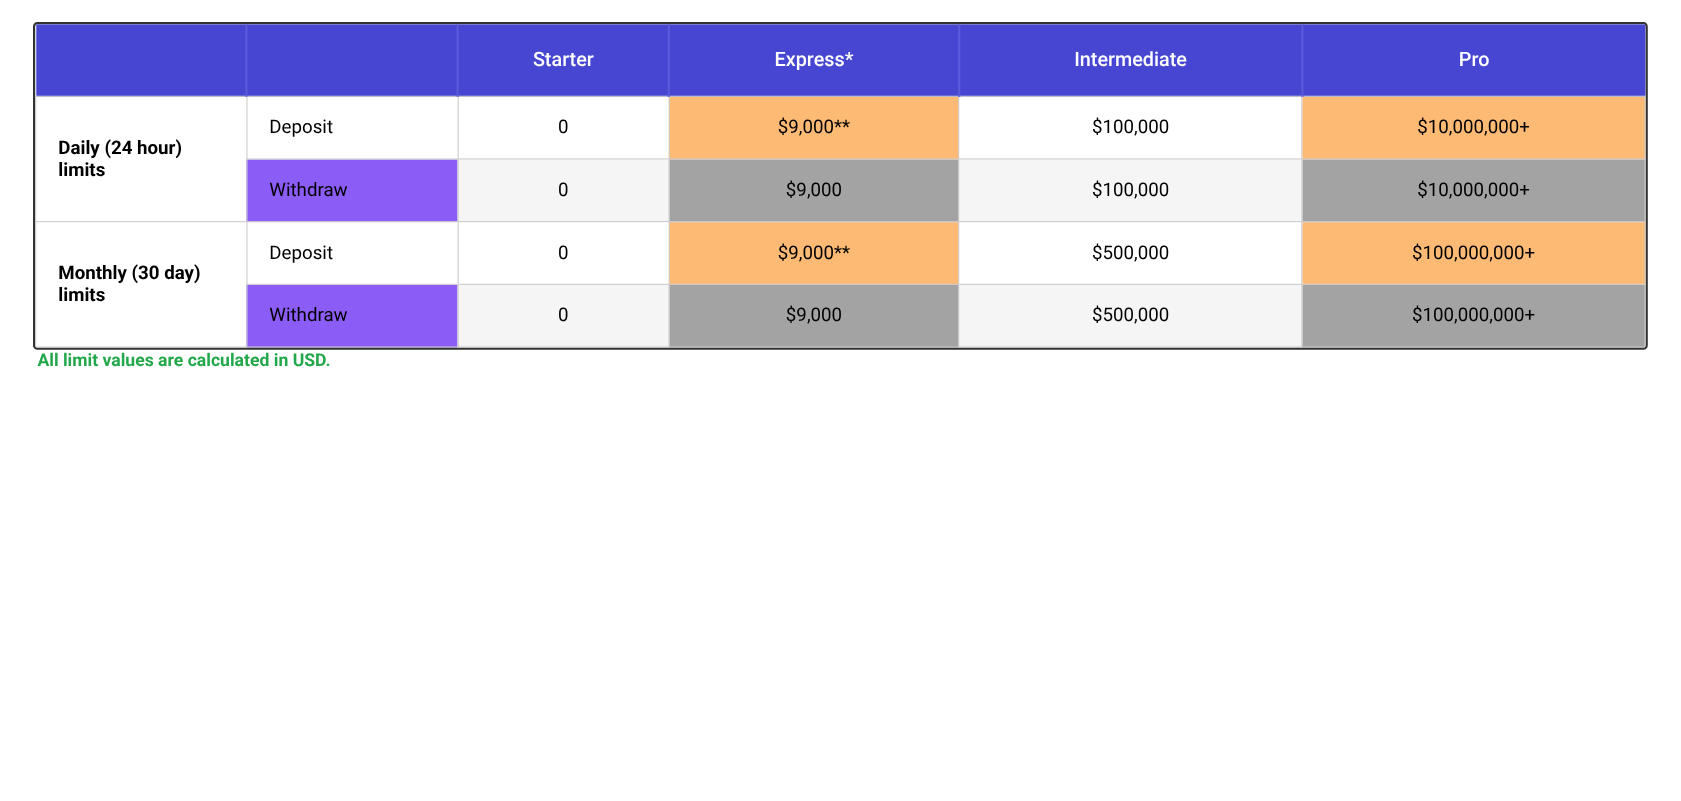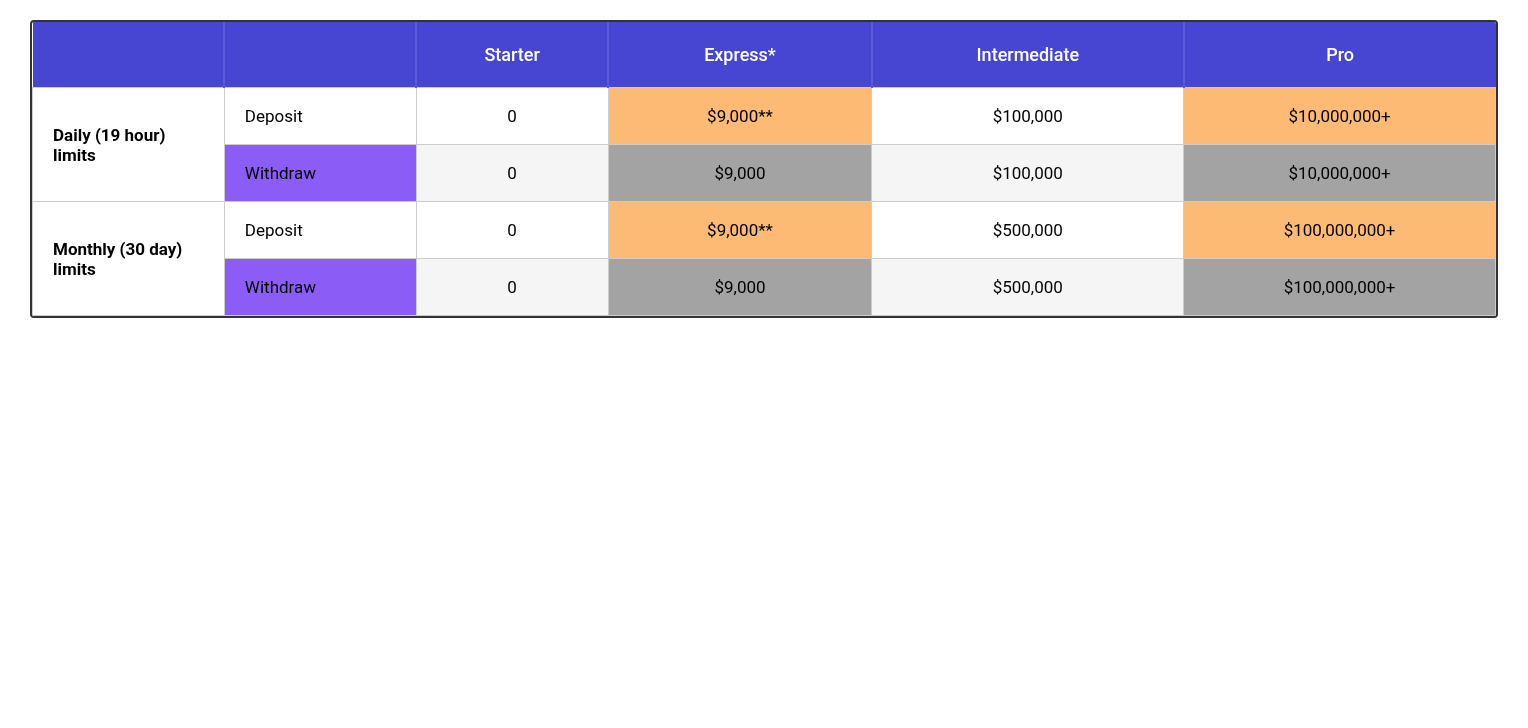--- a/index.html
+++ b/index.html
@@ -151,21 +151,21 @@
         <th></th>
         <th>Starter</th>
         <th>Express*</th>
         <th>Intermediate</th>
         <th>Pro</th>
       </tr>
     </thead>
     <tbody>
 
       <tr class="row-white">
-        <td class="row-group-label" rowspan="2">Daily (19 hour) limits</td>
+        <td class="row-group-label" rowspan="2">Daily (24 hour) limits</td>
         <td class="sub-label">Deposit</td>
         <td class="col-starter">0</td>
         <td class="col-express">$9,000**</td>
         <td class="col-intermediate">$100,000</td>
         <td class="col-pro">$10,000,000+</td>
       </tr>
 
       <tr class="row-gray">
         <td class="sub-label">Withdraw</td>
         <td class="col-starter">0</td>
@@ -188,13 +188,14 @@
         <td class="col-starter">0</td>
         <td class="col-express">$9,000</td>
         <td class="col-intermediate">$500,000</td>
         <td class="col-pro">$100,000,000+</td>
       </tr>
     </tbody>
   </table>
 </div>
 
 <div class="footnotes">
+  <p class="usd-note">All limit values are calculated in USD.</p>
 </div>
 
 </body></html>

